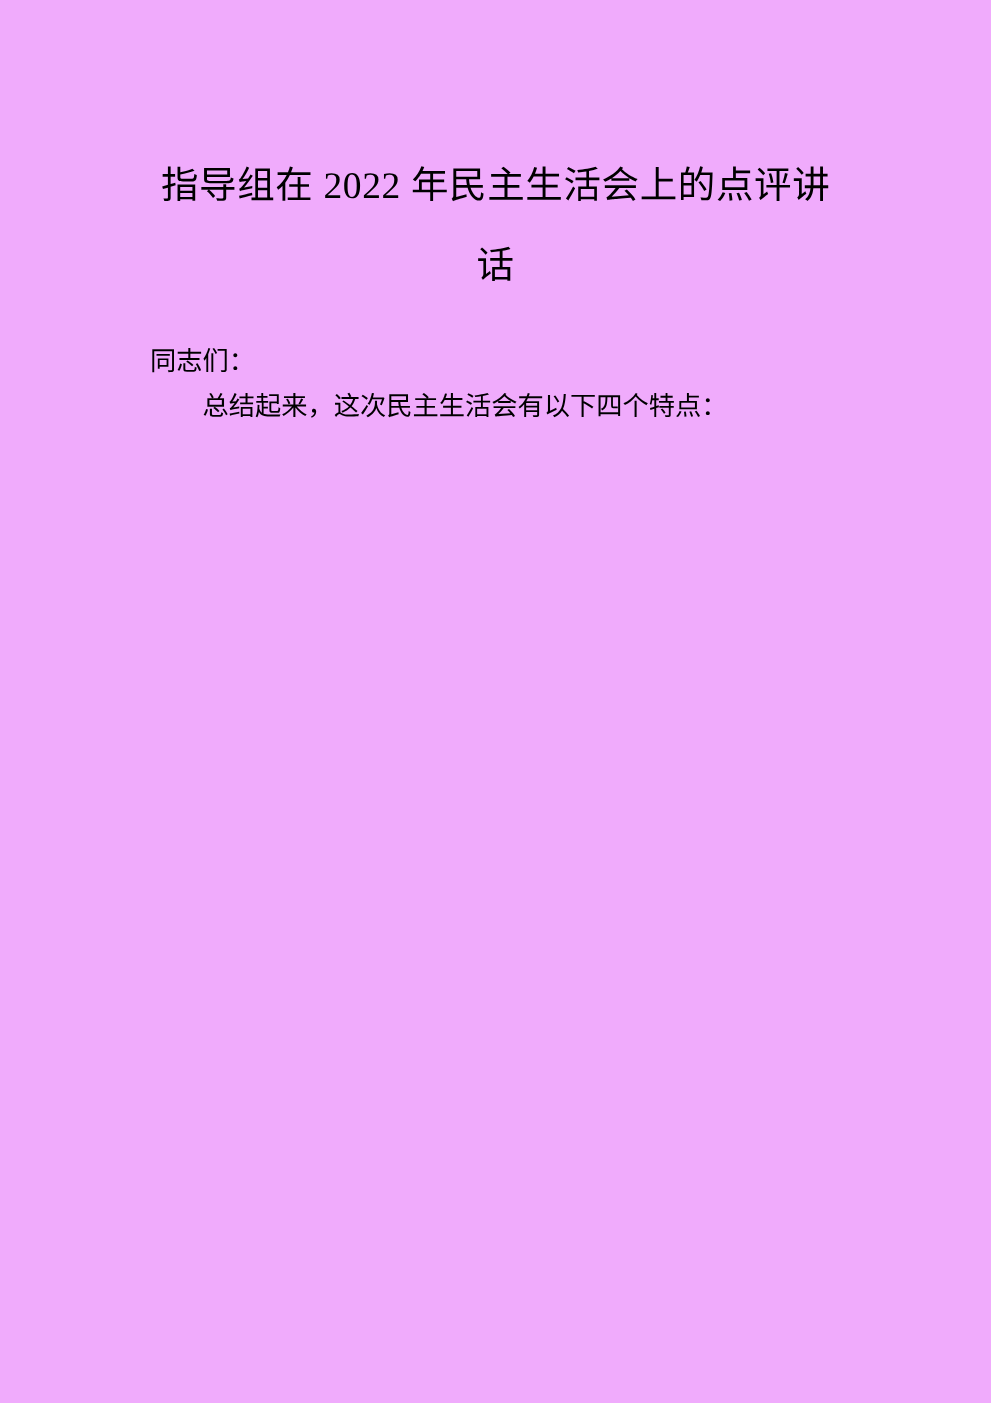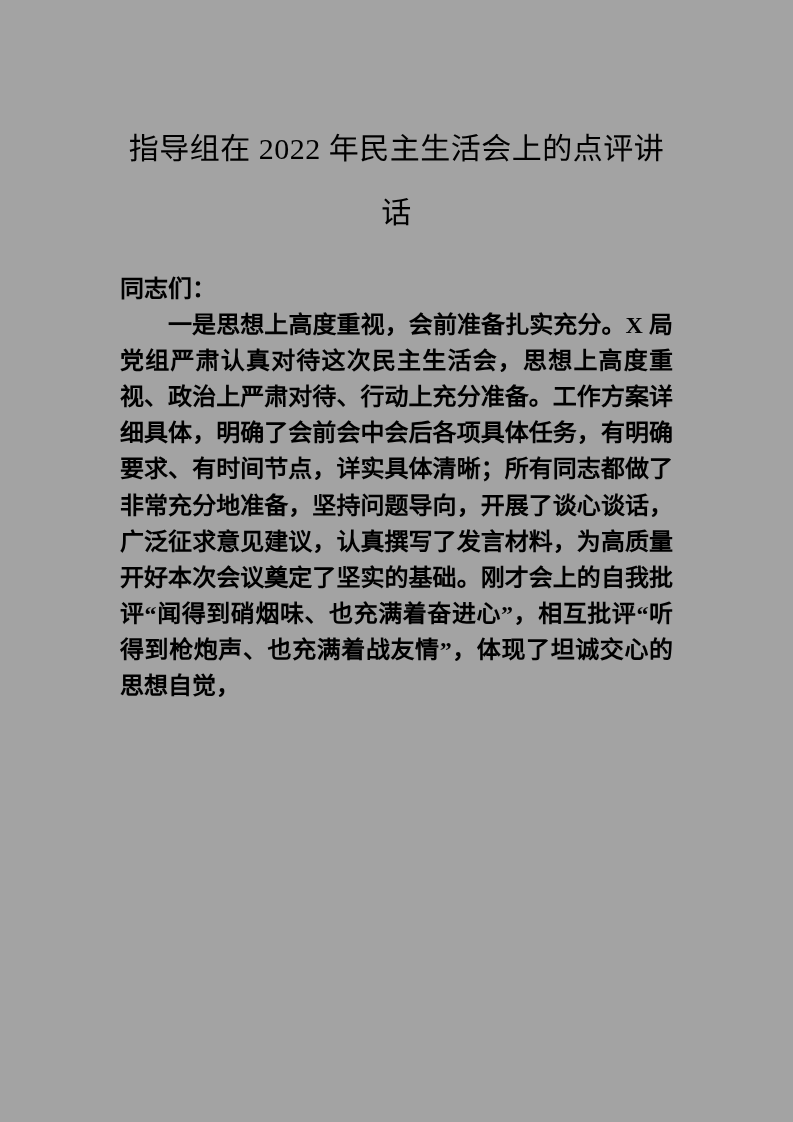--- a/index.html
+++ b/index.html
@@ -7,56 +7,55 @@
     padding: 0;
     background: #ffffff;
   }
   .page {
     position: relative;
     width: 793px;
     height: 1122px;
     box-sizing: border-box;
     margin: 0 auto;
     padding: 117px 120px 0 120px;
-    background: #a3a3a3;
+    background: #f0abfc;
     color: #000000;
     font-family: "Liberation Serif", "DejaVu Serif", serif;
     overflow: hidden;
   }
   .doc-title {
     margin: 0 0 26px 0;
     font-size: 30px;
     font-weight: normal;
     line-height: 64px;
     text-align: center;
     letter-spacing: 0.5px;
   }
   .doc-title .title-line {
     display: block;
   }
   .doc-body p {
     margin: 0;
-    font-size: 24px;
+    font-size: 21px;
     line-height: 36.1px;
     text-align: justify;
     text-justify: inter-ideograph;
     word-break: break-all;
-    font-weight: bold;
   }
   .doc-body p.indent {
     text-indent: 2em;
   }
 </style>
 </head>
 <body>
 
 <div class="page">
 
   <h1 class="doc-title">
     <span class="title-line">指导组在 2022 年民主生活会上的点评讲话</span>
   </h1>
 
   <div class="doc-body">
     <p>同志们：</p>
-    <p class="indent">一是思想上高度重视，会前准备扎实充分。X 局党组严肃认真对待这次民主生活会，思想上高度重视、政治上严肃对待、行动上充分准备。工作方案详细具体，明确了会前会中会后各项具体任务，有明确要求、有时间节点，详实具体清晰；所有同志都做了非常充分地准备，坚持问题导向，开展了谈心谈话，广泛征求意见建议，认真撰写了发言材料，为高质量开好本次会议奠定了坚实的基础。刚才会上的自我批评“闻得到硝烟味、也充满着奋进心”，相互批评“听得到枪炮声、也充满着战友情”，体现了坦诚交心的思想自觉，</p>
+    <p class="indent">总结起来，这次民主生活会有以下四个特点：</p>
   </div>
 
 </div>
 
 </body></html>

